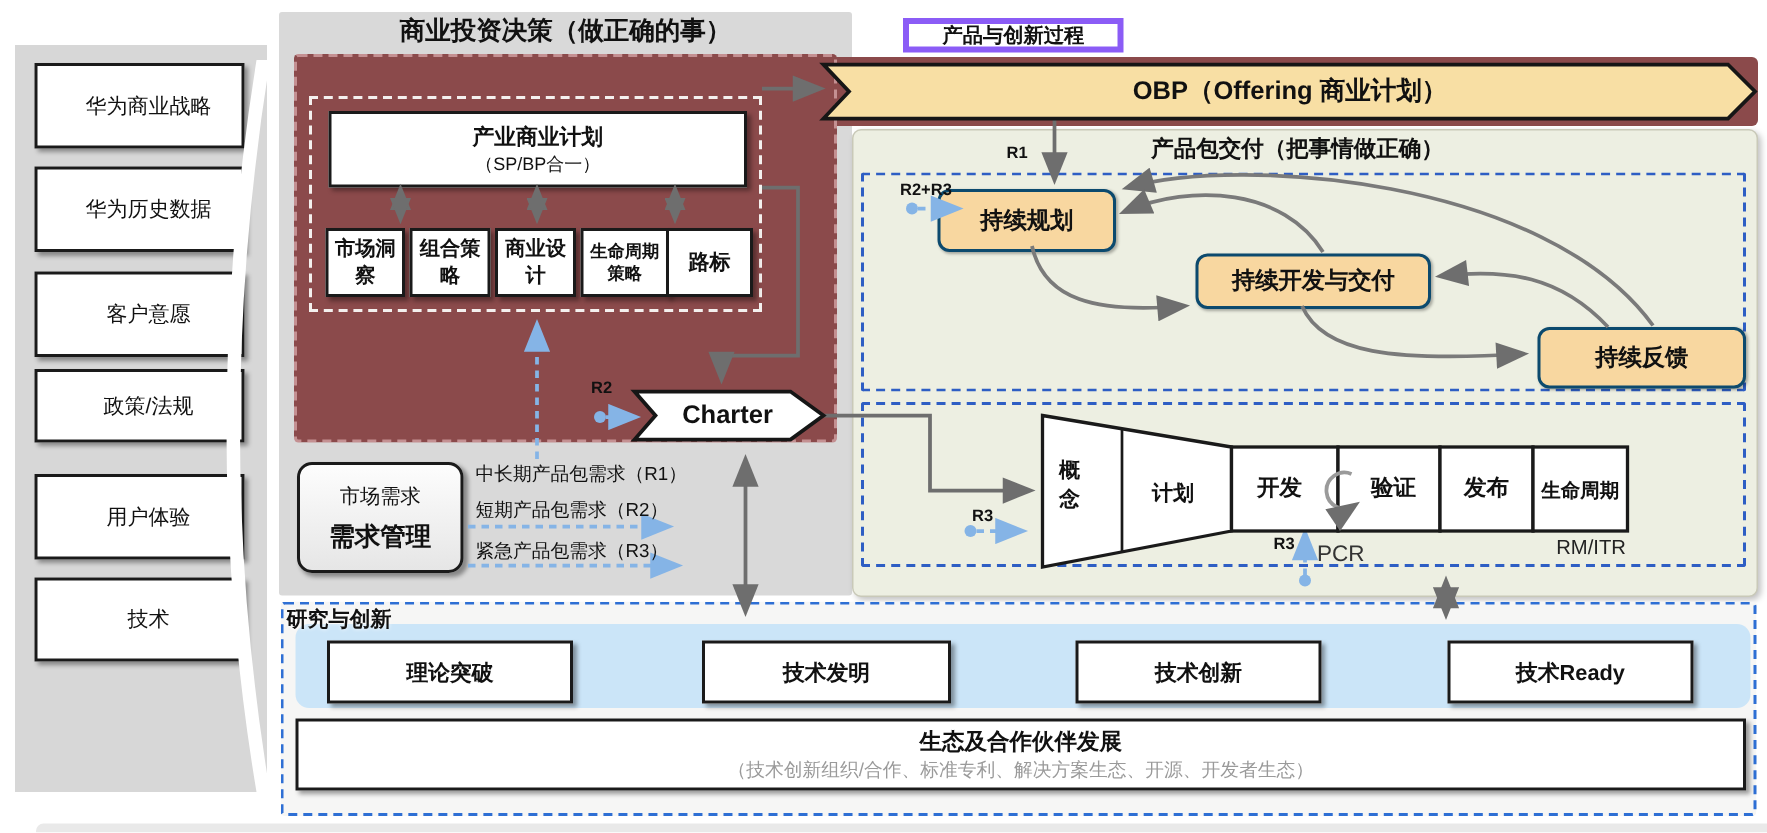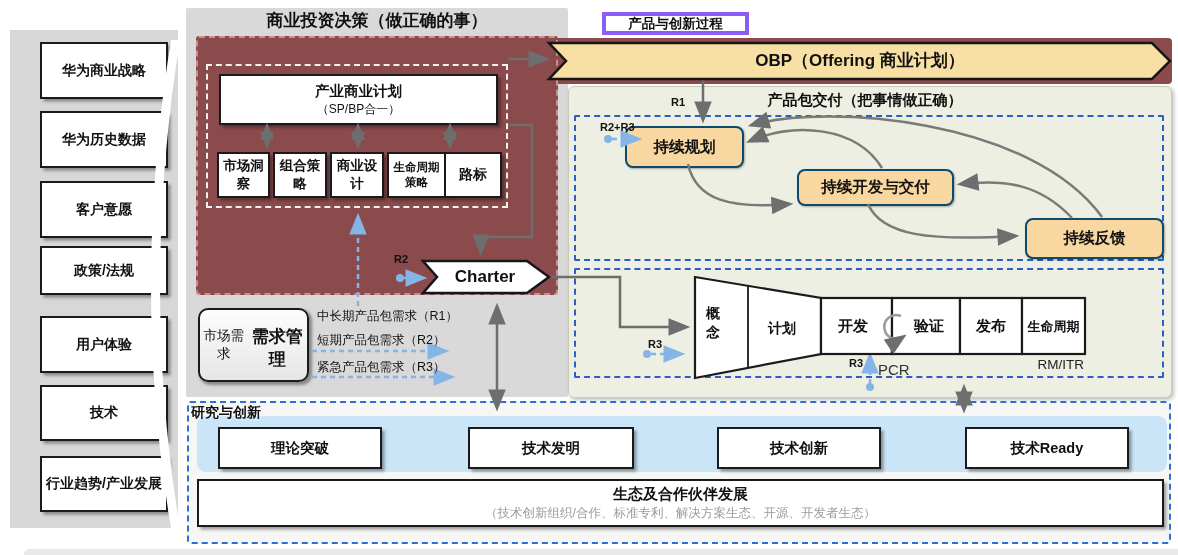--- a/index.html
+++ b/index.html
@@ -16,21 +16,21 @@
   .red-strip{left:545px;top:38px;width:627px;height:46px;background:#8b4a4b;border-radius:4px;}
   .red-box{left:196px;top:36px;width:362px;height:259px;background:#8b4a4b;border:2px dashed #c49092;border-radius:3px;box-sizing:border-box;}
   .white-dash{left:206px;top:64px;width:302px;height:144px;border:2px dashed #f4f0ee;box-sizing:border-box;}
   .green-box{left:568px;top:86px;width:604px;height:312px;background:#edefe2;border:1px solid #c9c9b8;border-radius:6px;box-sizing:border-box;box-shadow:2px 2px 4px rgba(0,0,0,.25);}
   .blue-dash{border:2px dashed #2e5ec4;box-sizing:border-box;border-radius:2px;}
   .bd-a{left:574px;top:115px;width:590px;height:146px;}
   .bd-b{left:574px;top:268px;width:590px;height:110px;}
   .research-box{left:187px;top:401px;width:984px;height:143px;background:#f6f6f5;border:2.5px dashed #2e6fd4;border-radius:3px;box-sizing:border-box;}
   .blue-strip{left:197px;top:416px;width:970px;height:56px;background:#cbe5f8;border-radius:9px;}
   
-  .side-item{left:40px;width:124px;font-size:14px;font-weight:700;}
+  .side-item{left:23px;width:124px;font-size:14px;font-weight:400;padding-left:12px;}
   
   .stack{background:#f8d7a0;border:2px solid #0c4a6e;border-radius:8px;box-shadow:1px 1px 2px rgba(0,0,0,.3);}
   .stack3::before,.stack3::after{content:"";position:absolute;width:100%;height:100%;background:#f8d7a0;border:2px solid #fff;border-radius:8px;z-index:-1;}
   .stack3::before{left:20px;top:17px;}
   .stack3::after{left:10px;top:9px;}
   .loop-lbl{font-weight:bold;font-size:15.5px;}
 </style>
 </head>
 <body>
 
@@ -59,23 +59,20 @@
     </div>
   <div class="abs ctr box side-item" style="top:246px;height:45px">
       <span>政策/法规</span>
     </div>
   <div class="abs ctr box side-item" style="top:316px;height:53px">
       <span>用户体验</span>
     </div>
   <div class="abs ctr box side-item" style="top:385px;height:52px">
       <span>技术</span>
     </div>
-  <div class="abs ctr box side-item" style="top:456px;height:52px;line-height:1.25">
-      <span>行业趋势/产业发展</span>
-    </div>
 
   <div class="abs ctr box" style="left:219px;top:74px;width:275px;height:47px;flex-direction:column">
     <div style="font-size:14.5px;font-weight:600">产业商业计划</div>
     <div style="font-size:12px">（SP/BP合一）</div>
   </div>
   <div class="abs ctr box" style="left:217px;top:152px;width:49px;height:42px;font-size:13.5px;font-weight:600">
       <span>市场洞察</span>
     </div>
   <div class="abs ctr box" style="left:273px;top:152px;width:50px;height:42px;font-size:13.5px;font-weight:600">
       <span>组合策略</span>
@@ -83,21 +80,21 @@
   <div class="abs ctr box" style="left:330px;top:152px;width:50px;height:42px;font-size:13.5px;font-weight:600">
       <span>商业设计</span>
     </div>
   <div class="abs ctr box" style="left:387px;top:152px;width:55px;height:42px;font-size:11.5px;font-weight:600">
       <span>生命周期策略</span>
     </div>
   <div class="abs ctr box" style="left:444px;top:152px;width:54px;height:42px;font-size:14px;font-weight:600">
       <span>路标</span>
     </div>
 
-  <div class="abs ctr box" style="left:198px;top:308px;width:107px;height:70px;border-radius:10px;background:linear-gradient(#fdfdfd,#e6e6e6);border-width:2.5px">
+  <div class="abs ctr box" style="left:198px;top:308px;width:107px;height:70px;border-radius:10px;flex-direction:column;background:linear-gradient(#fdfdfd,#e6e6e6);border-width:2.5px">
     <div style="font-size:13.5px">市场需求</div>
     <div style="font-size:17px;font-weight:bold;margin-top:6px">需求管理</div>
   </div>
 
   <div class="abs ctr stack stack3 loop-lbl" style="left:625px;top:126px;width:115px;height:38px">
       <span>持续规划</span>
     </div>
   <div class="abs ctr stack stack3 loop-lbl" style="left:797px;top:169px;width:153px;height:33px">
       <span>持续开发与交付</span>
     </div>

